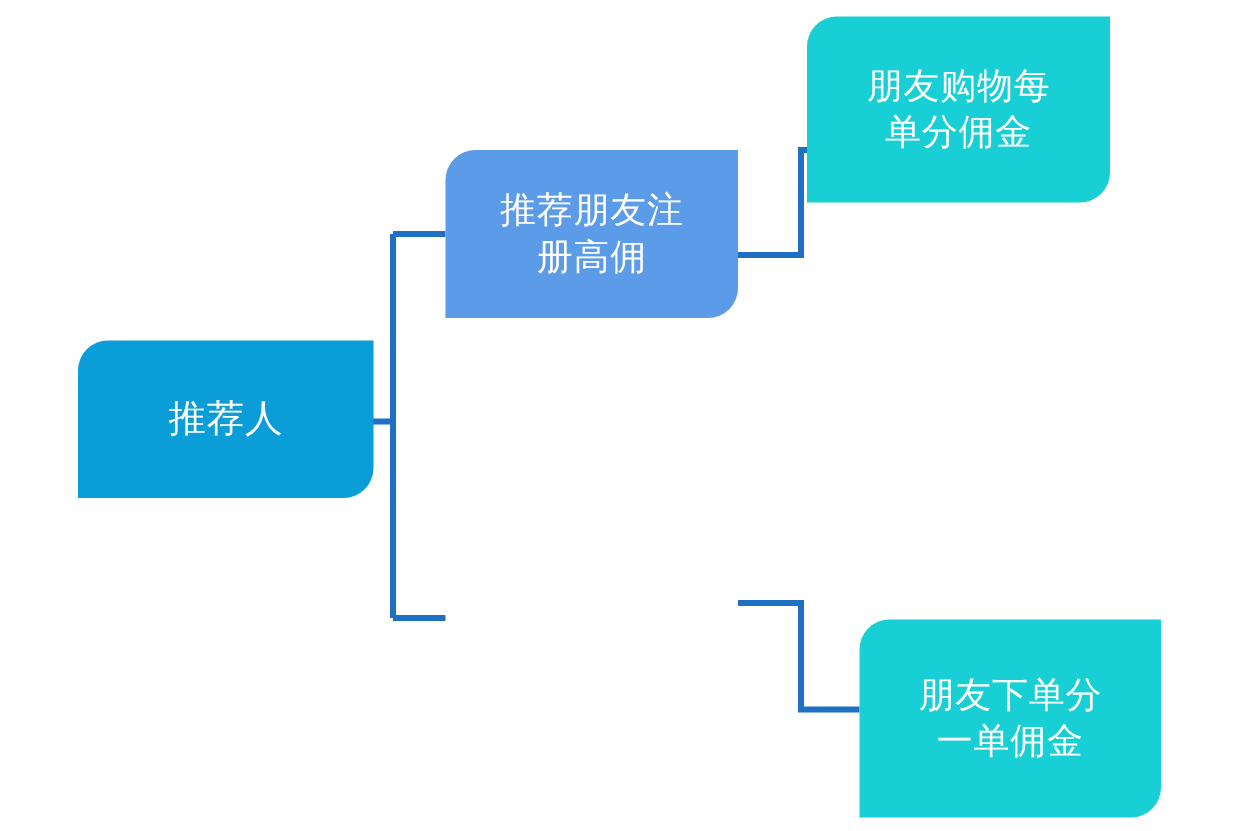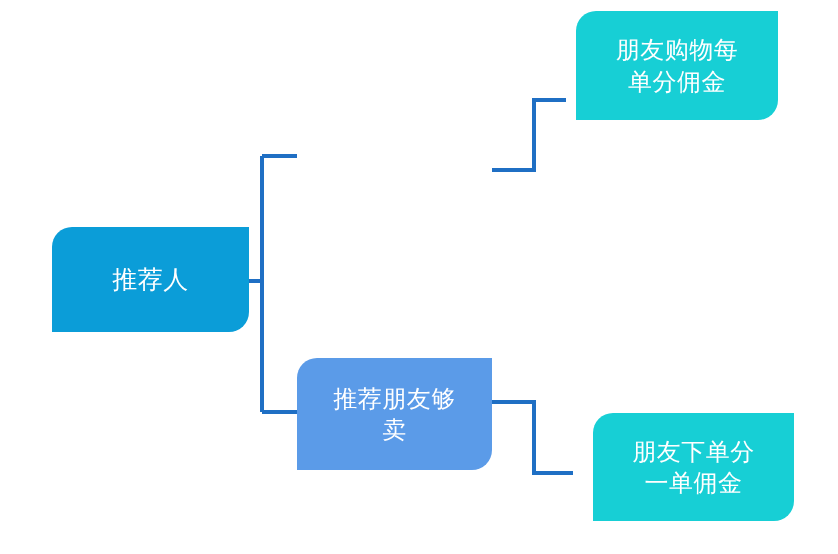--- a/index.html
+++ b/index.html
@@ -45,22 +45,22 @@
     display: block;
     width: 100%;
     padding: 0 10px;
     box-sizing: border-box;
     white-space: pre-line;
   }
   
   #node-root        { left: 25px;  top: 227px; width: 197px; height: 105px; font-size: 25px; margin-left: 27px; }
   #node-referral-signup { left: 297px; top: 100px; width: 195px; height: 112px; font-size: 24px; }
   #node-referral-sell   { left: 297px; top: 358px; width: 195px; height: 112px; font-size: 24px; }
-  #node-friend-shopping { left: 576px; top: 11px;  width: 202px; height: 109px; font-size: 24px; }
-  #node-friend-order    { left: 573px; top: 413px; width: 201px; height: 108px; font-size: 24px; margin-left: 20px; }
+  #node-friend-shopping { left: 538px; top: 11px;  width: 202px; height: 124px; font-size: 24px; }
+  #node-friend-order    { left: 573px; top: 413px; width: 201px; height: 132px; font-size: 24px; }
 </style>
 </head>
 <body>
 
 <div id="canvas">
 
   <svg id="connector-layer" viewBox="0 0 838 554" width="838" height="554" aria-hidden="true">
     <g fill="none" stroke="#1F6FC4" stroke-width="4" stroke-linecap="butt" stroke-linejoin="miter">
 
       <path d="M222,281 L262,281"></path>
@@ -74,25 +74,25 @@
       <path d="M492,170 L534,170 L534,100 L566,100"></path>
 
       <path d="M492,402 L534,402 L534,473 L573,473"></path>
     </g>
   </svg>
 
   <div class="node" id="node-root" style="background:#0B9DD8">
     <span class="node-label">推荐人</span>
   </div>
 
+  <div class="node" id="node-referral-signup" style="background:#5B9BE8">
+    <span class="node-label">推荐朋友注
+册高佣</span>
+  </div>
 
-  <div class="node" id="node-referral-sell" style="background:#5B9BE8">
-    <span class="node-label">推荐朋友够
-卖</span>
-  </div>
 
   <div class="node" id="node-friend-shopping" style="background:#17CFD5">
     <span class="node-label">朋友购物每
 单分佣金</span>
   </div>
 
   <div class="node" id="node-friend-order" style="background:#17CFD5">
     <span class="node-label">朋友下单分
 一单佣金</span>
   </div>

